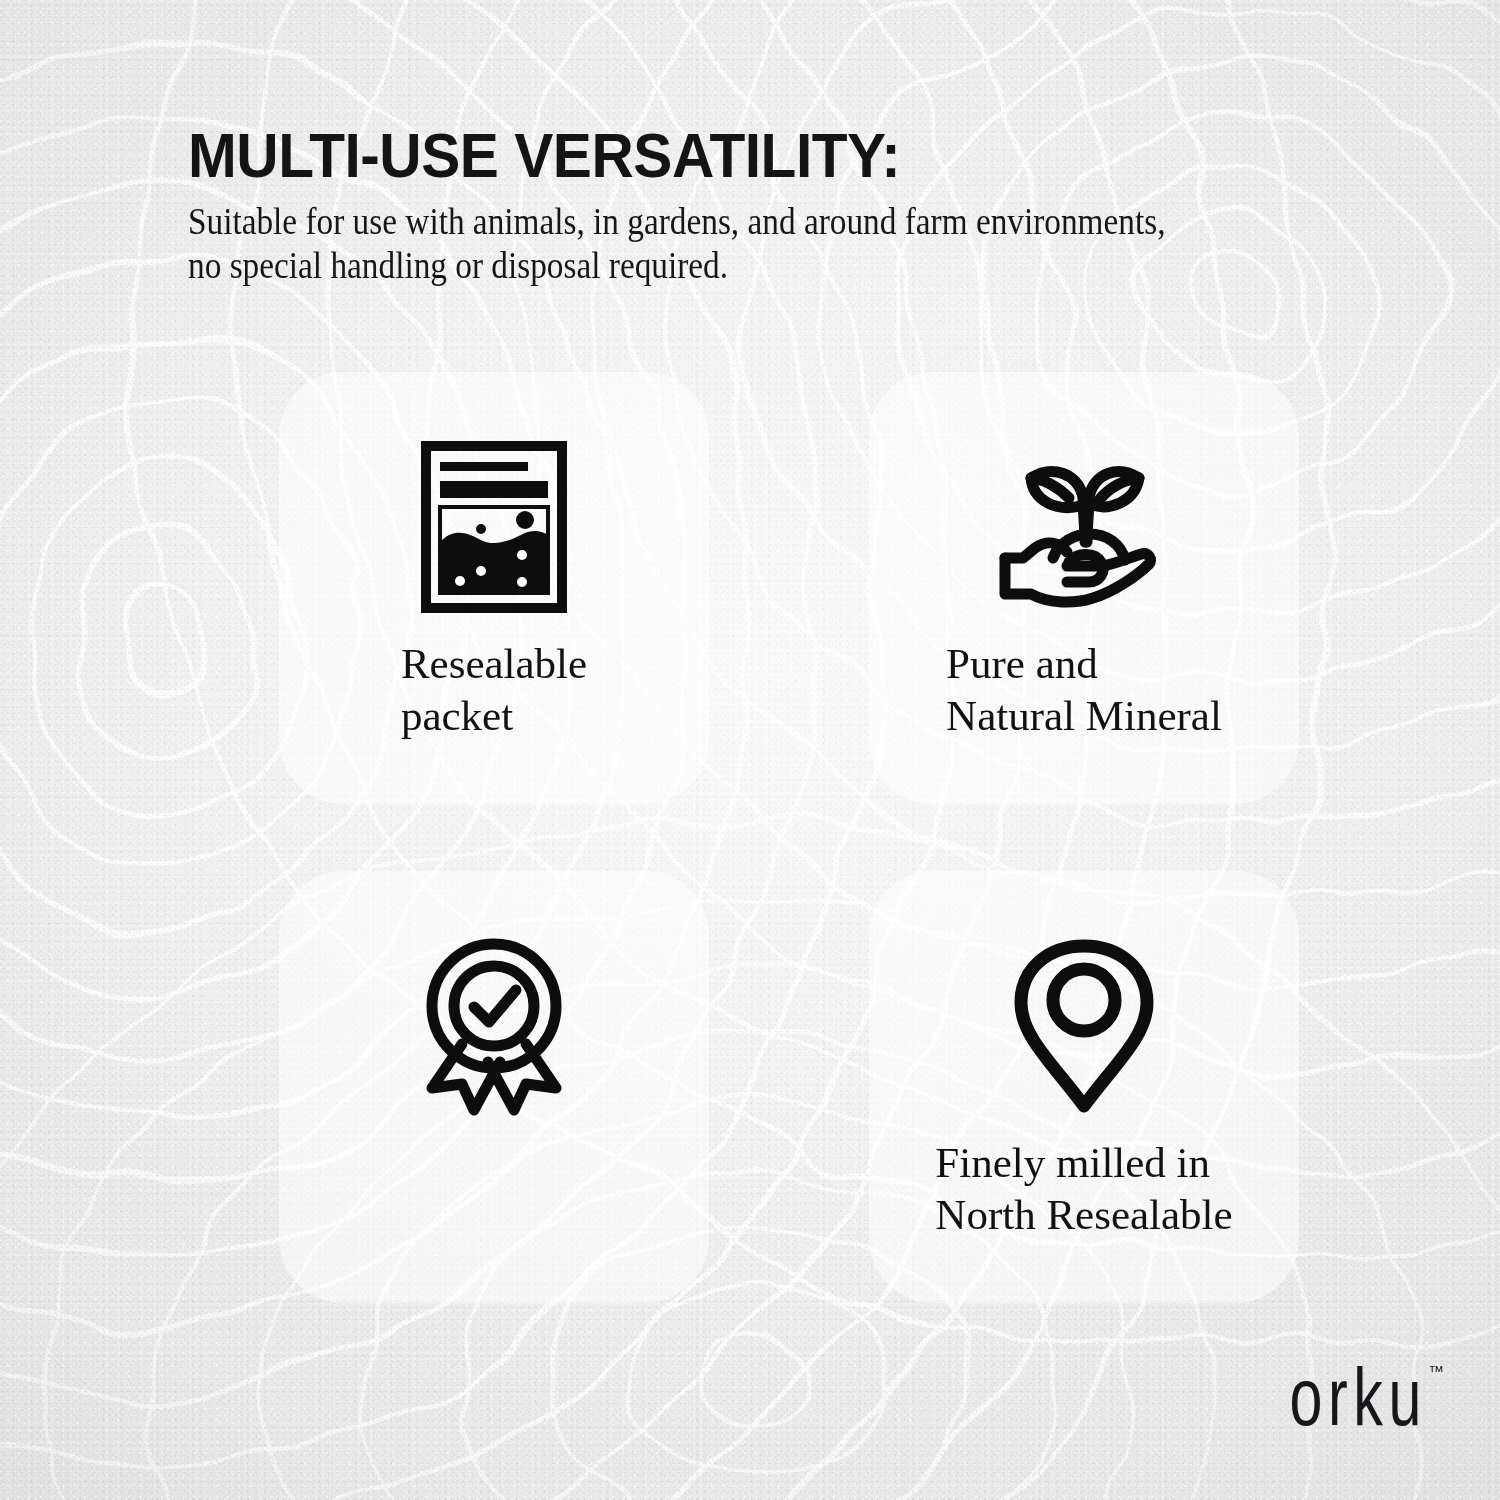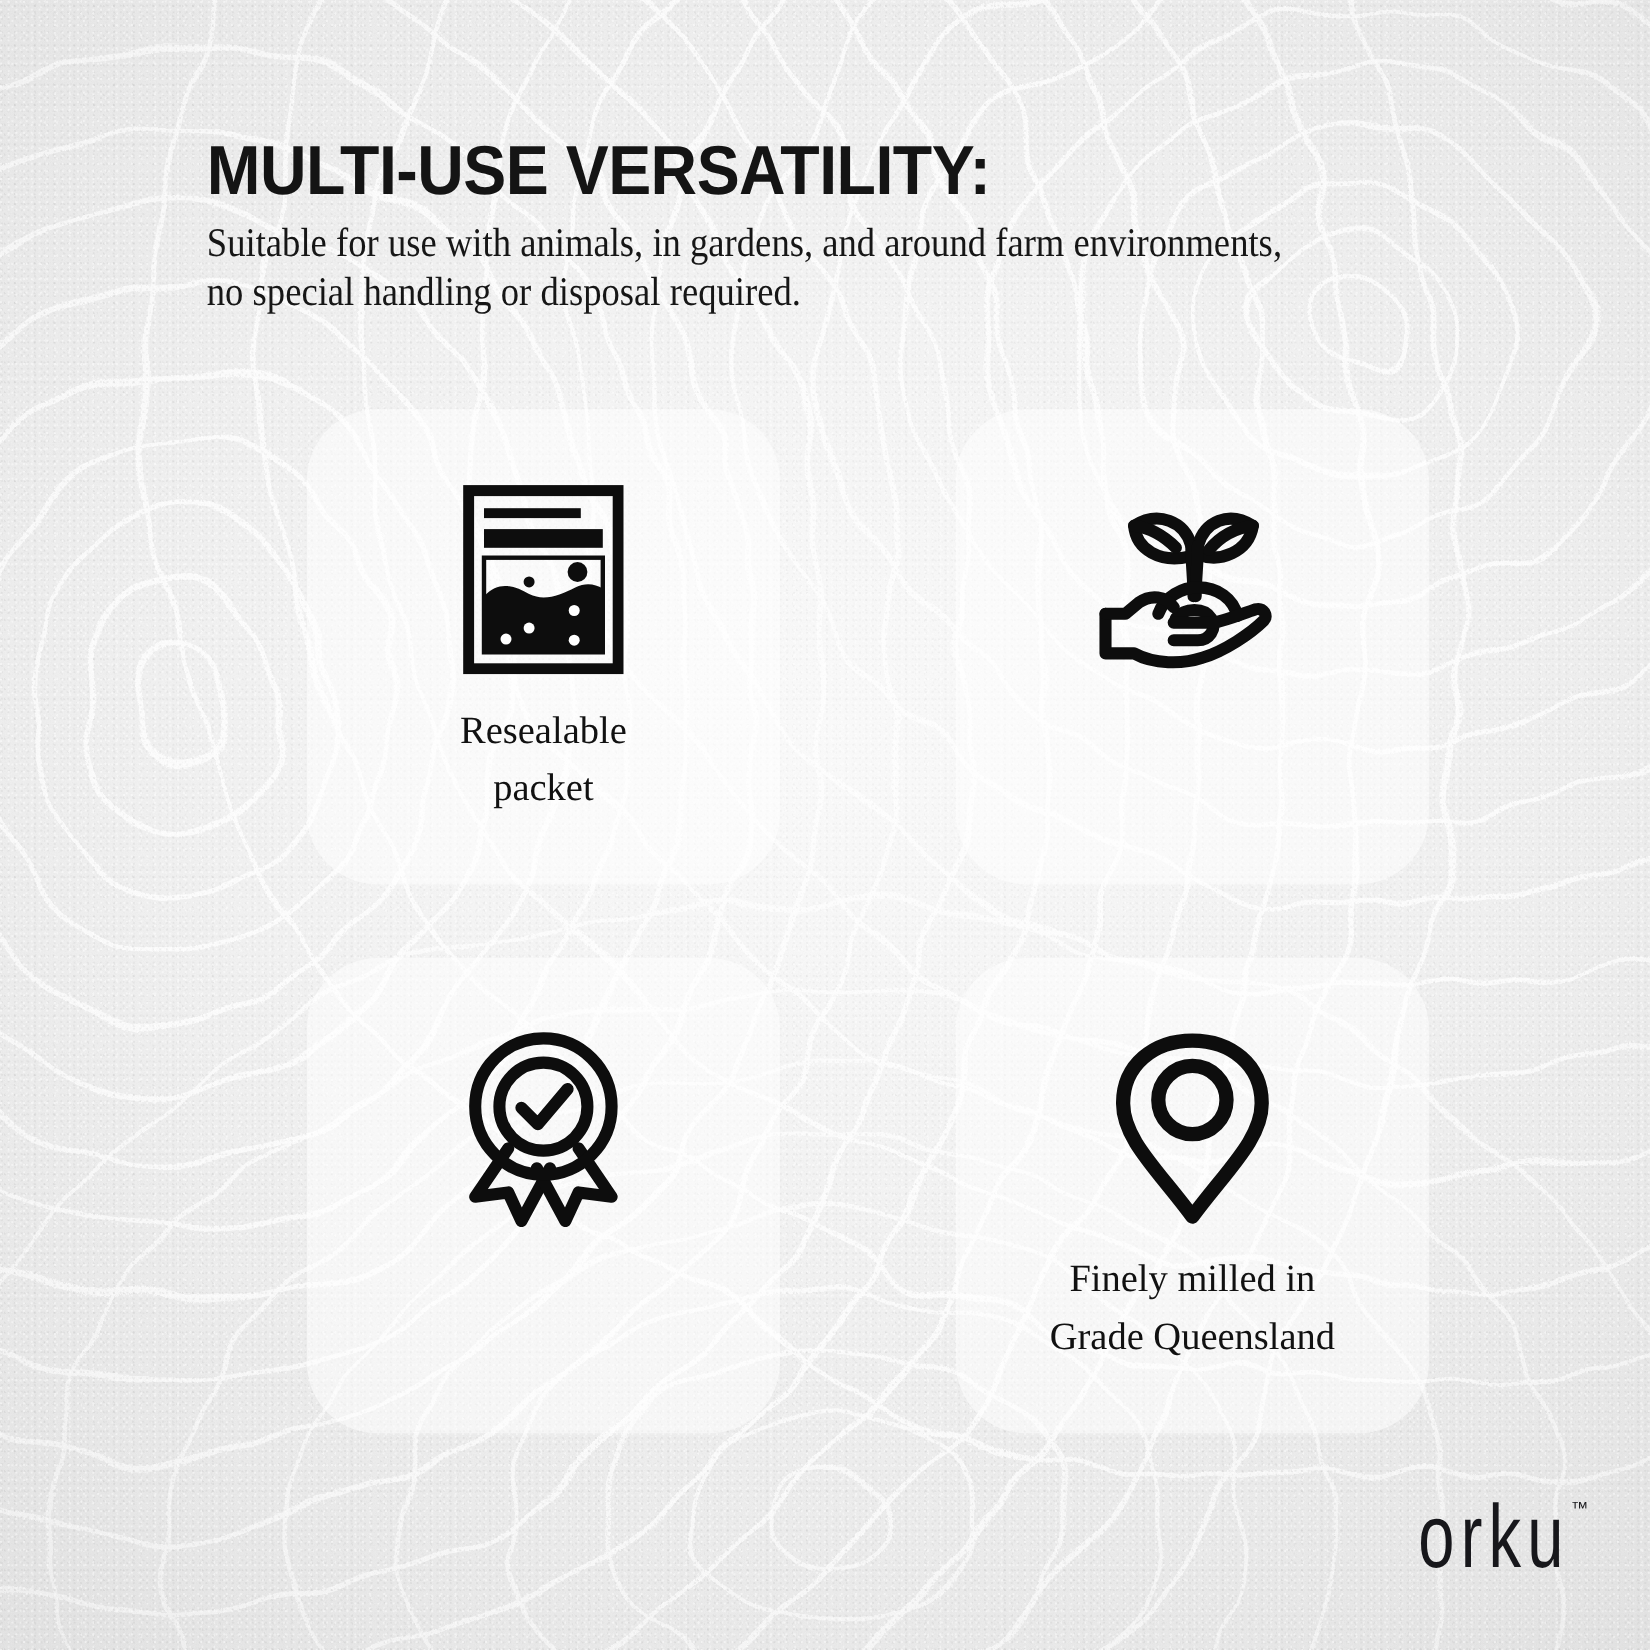--- a/index.html
+++ b/index.html
@@ -111,24 +111,23 @@
     height: 170px;
     display: flex;
     align-items: center;
     justify-content: center;
   }
   .feature-icon svg { display: block; }
 
   .feature-label {
     margin-top: 26px;
     font-family: "Liberation Serif", serif;
-    font-size: 35px;
+    font-size: 43px;
     line-height: 52px;
     color: #111;
-    text-align: center;
     white-space: pre-line;
     padding: 0 10px;
   }
 
   
   #brand-logo {
     position: absolute;
     right: 92px;
     bottom: 62px;
     display: flex;
@@ -294,20 +293,22 @@
               <path d="M92 54 C 92 70, 90 84, 90 100"></path>
 
               <path d="M56 116 C 62 100, 78 92, 92 92 C 110 92, 124 102, 128 118"></path>
 
               <path d="M72 120 C 80 110, 98 110, 104 120 C 110 130, 102 140, 92 140 L 70 140"></path>
               <path d="M8 116 L 8 152 L 34 152 C 52 162, 78 162, 96 156 C 116 150, 140 134, 152 122 C 156 118, 152 110, 144 112 C 132 116, 118 122, 106 124 L 70 124"></path>
               <path d="M8 116 L 26 116 L 38 106 C 50 98, 62 100, 70 110"></path>
             </g>
           </svg>
         </div>
+        <div class="feature-label">Pure and
+Natural Mineral</div>
       </div>
 
       <div class="feature-card">
         <div class="feature-icon">
           <svg width="156" height="184" viewBox="0 0 156 184" aria-hidden="true">
             <g fill="none" stroke="#0d0d0d" stroke-width="11" stroke-linecap="round" stroke-linejoin="round">
 
               <path d="M46 110 L 16 154 L 46 150 L 58 176 L 84 128"></path>
               <path d="M110 110 L 140 154 L 110 150 L 98 176 L 72 128"></path>
 
@@ -324,21 +325,21 @@
       <div class="feature-card">
         <div class="feature-icon">
           <svg width="142" height="176" viewBox="0 0 142 176" aria-hidden="true">
             <g fill="none" stroke="#0d0d0d" stroke-width="13" stroke-linecap="round" stroke-linejoin="round">
               <path d="M71 168 C 40 126, 8 98, 8 65 C 8 30, 36 8, 71 8 C 106 8, 134 30, 134 65 C 134 98, 102 126, 71 168 Z"></path>
               <circle cx="71" cy="62" r="31"></circle>
             </g>
           </svg>
         </div>
         <div class="feature-label">Finely milled in
-Grade Queensland</div>
+North Resealable</div>
       </div>
 
     </div>
 
     <div id="brand-logo">
       <span id="brand-wordmark">orku</span>
       <span id="brand-tm">™</span>
     </div>
 
   </div>

